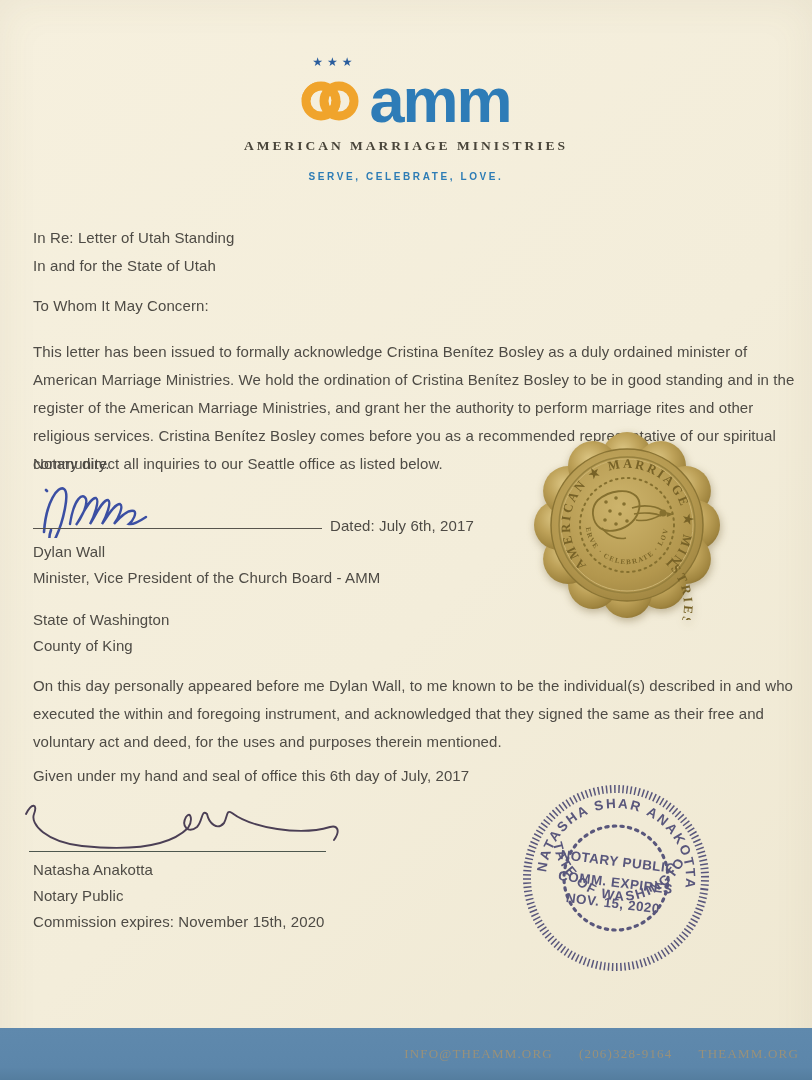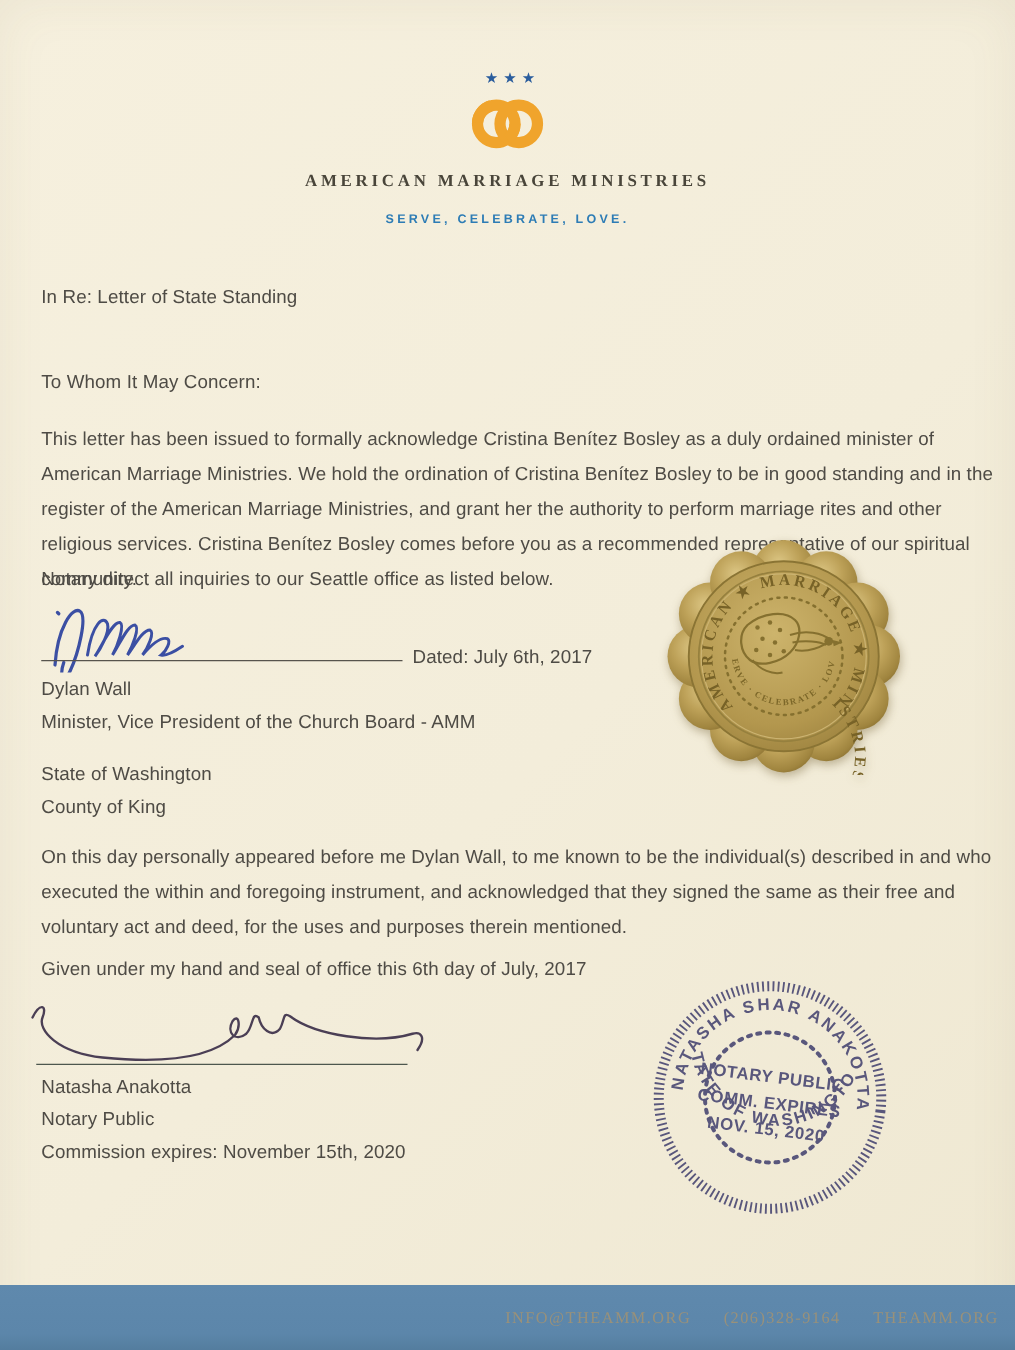--- a/index.html
+++ b/index.html
@@ -106,28 +106,30 @@
 
   <div class="logo-block">
     <div class="logo-lockup">
       <div class="stars">★★★</div>
       <div class="lockup-row">
         <svg class="rings" width="58" height="48" viewBox="0 0 58 48">
           <circle cx="20" cy="25" r="15" fill="none" stroke="#f0a42c" stroke-width="9"></circle>
           <circle cx="38" cy="25" r="15" fill="none" stroke="#f0a42c" stroke-width="9"></circle>
           <circle cx="20" cy="25" r="15" fill="none" stroke="#f0a42c" stroke-width="9" stroke-dasharray="18 34" stroke-dashoffset="4"></circle>
         </svg>
+        <div class="amm-word">amm</div>
       </div>
     </div>
     <div class="org-name">AMERICAN MARRIAGE MINISTRIES</div>
     <div class="tagline">SERVE, CELEBRATE, LOVE.</div>
   </div>
 
   <div class="txt re-block">
-    <div>In Re: Letter of State Standing</div>
+    <div>In Re: Letter of Utah Standing</div>
+    <div>In and for the State of Utah</div>
   </div>
 
   <div class="txt salutation">To Whom It May Concern:</div>
 
   <div class="txt body-par">This letter has been issued to formally acknowledge Cristina Benítez Bosley as a duly ordained minister of American Marriage Ministries. We hold the ordination of Cristina Benítez Bosley to be in good standing and in the register of the American Marriage Ministries, and grant her the authority to perform marriage rites and other religious services. Cristina Benítez Bosley comes before you as a recommended representative of our spiritual community.</div>
 
   <div class="txt inquiries">Notary direct all inquiries to our Seattle office as listed below.</div>
 
   <svg class="sig-blue" width="160" height="58" viewBox="0 0 160 58">
     <path d="M10 10 l1 1 M8 52 C 10 22 22 5 28 9 C 34 13 27 42 20 57 C 16 66 11 62 15 50" fill="none" stroke="#3b4fa3" stroke-width="2.6" stroke-linecap="round"></path>

